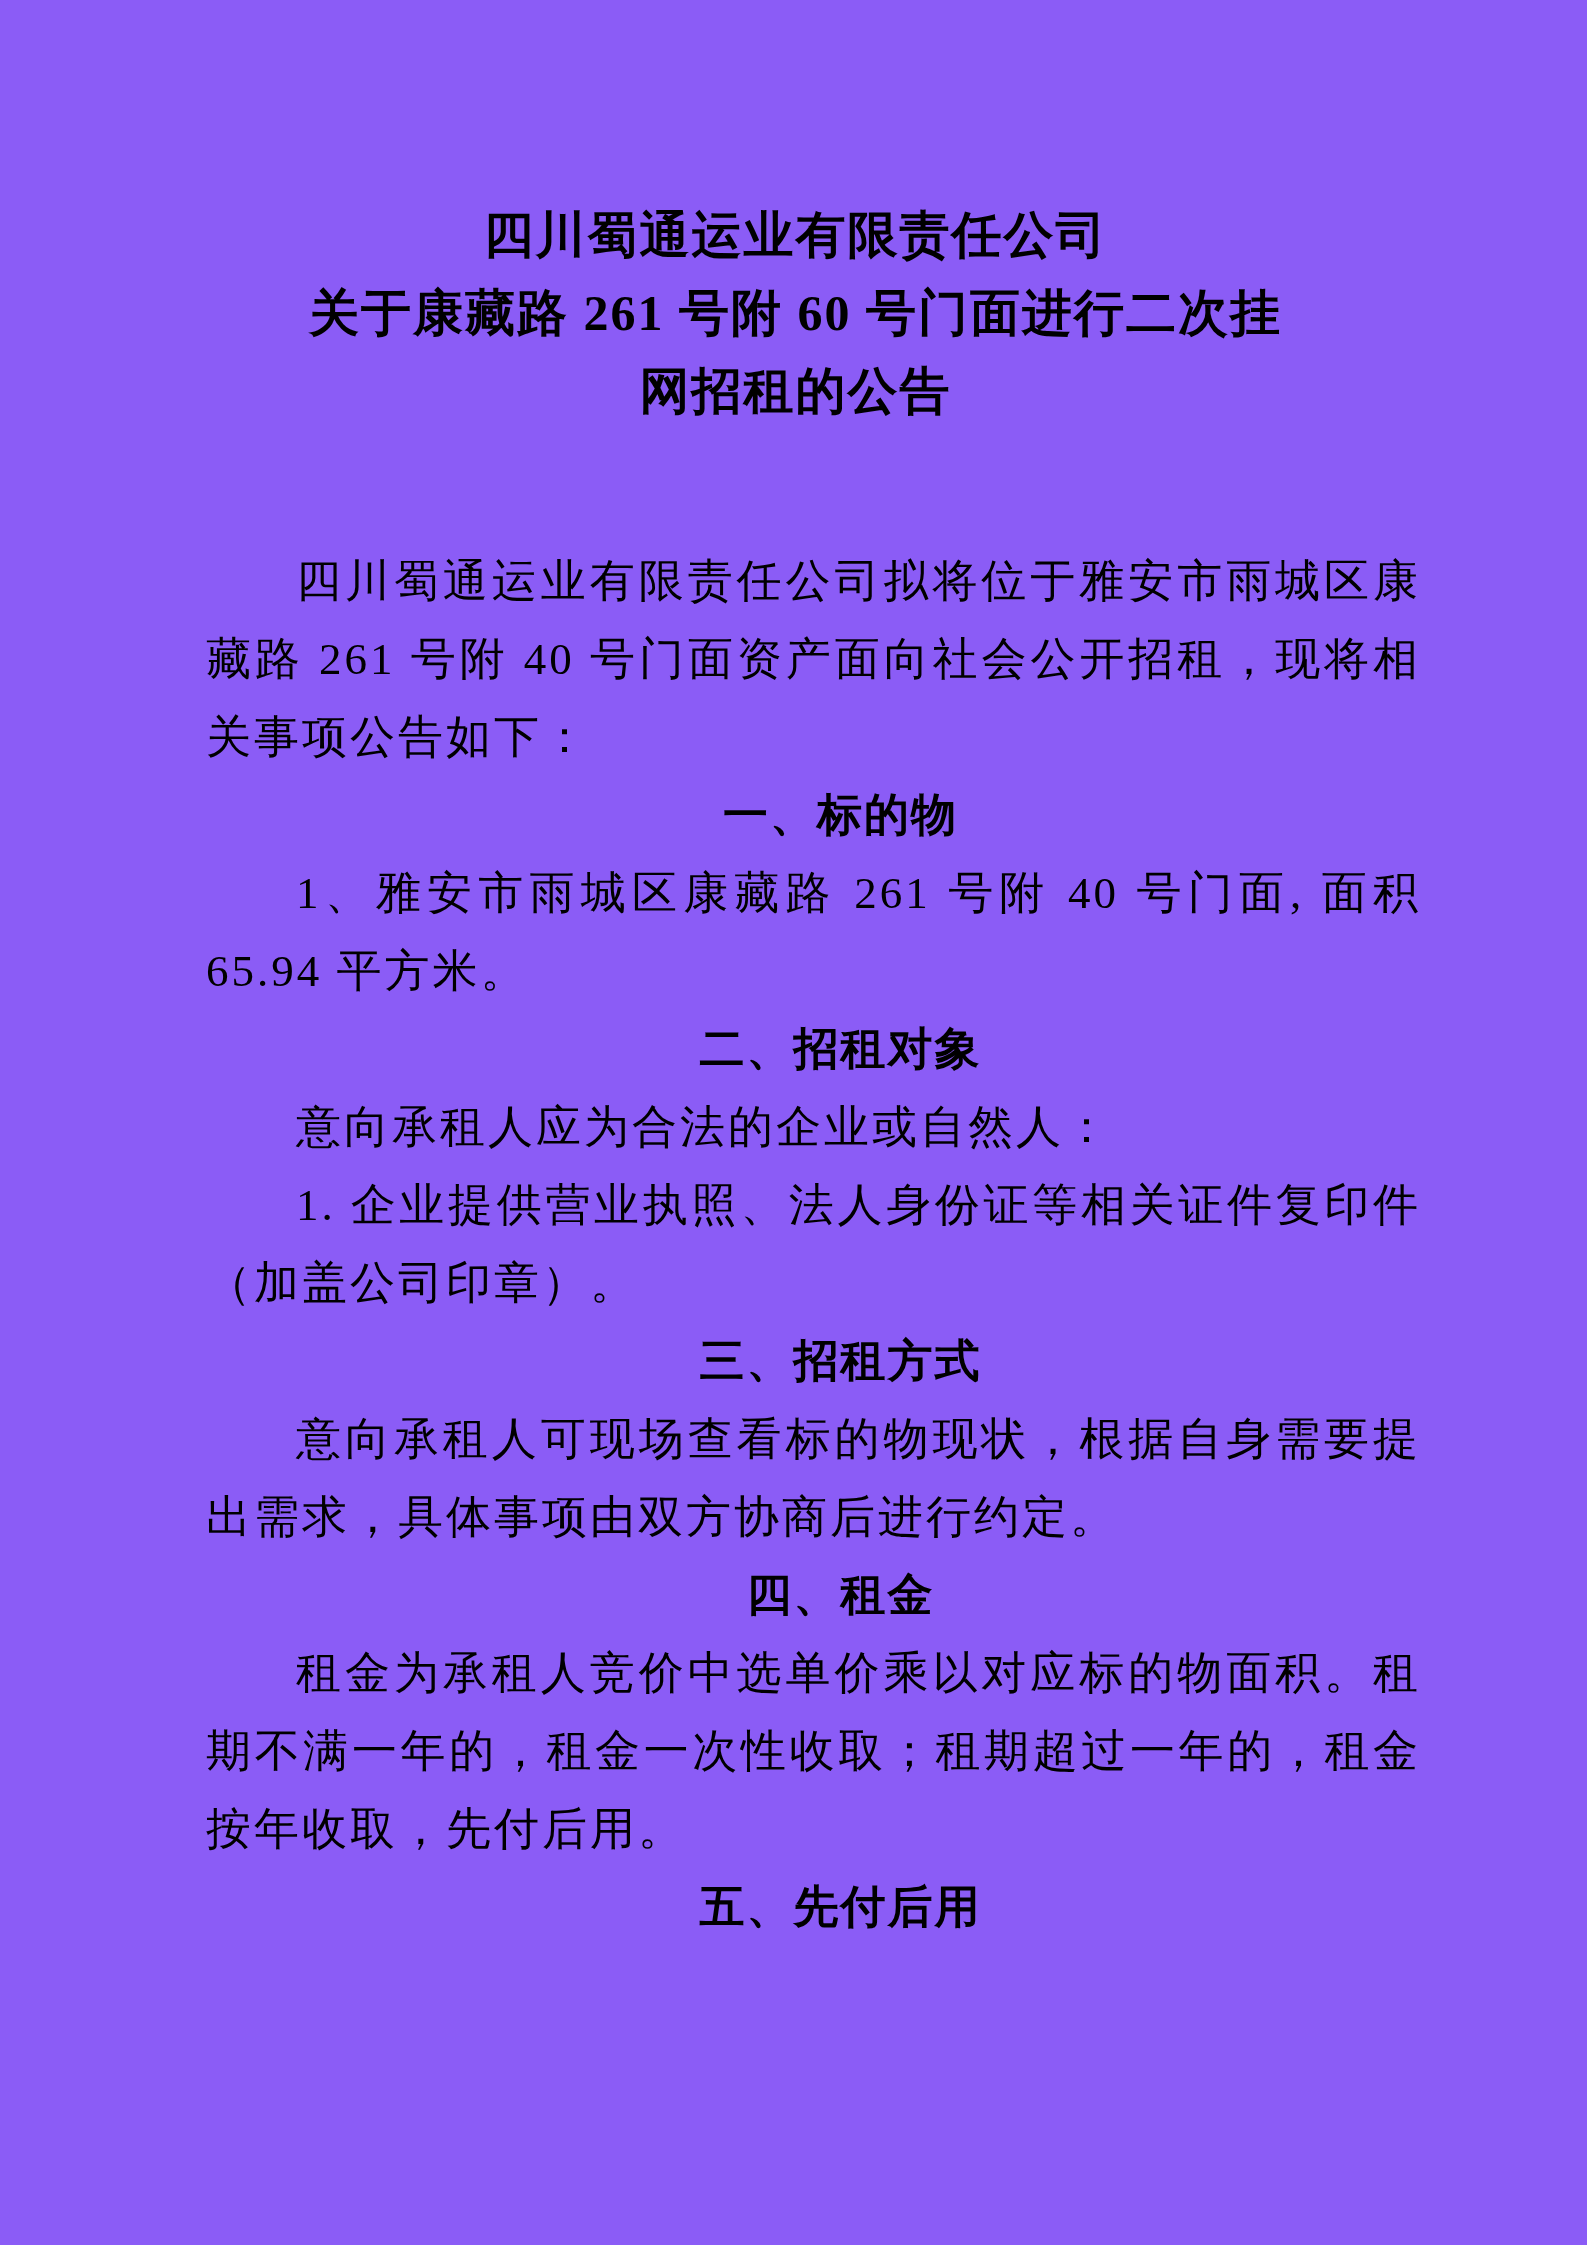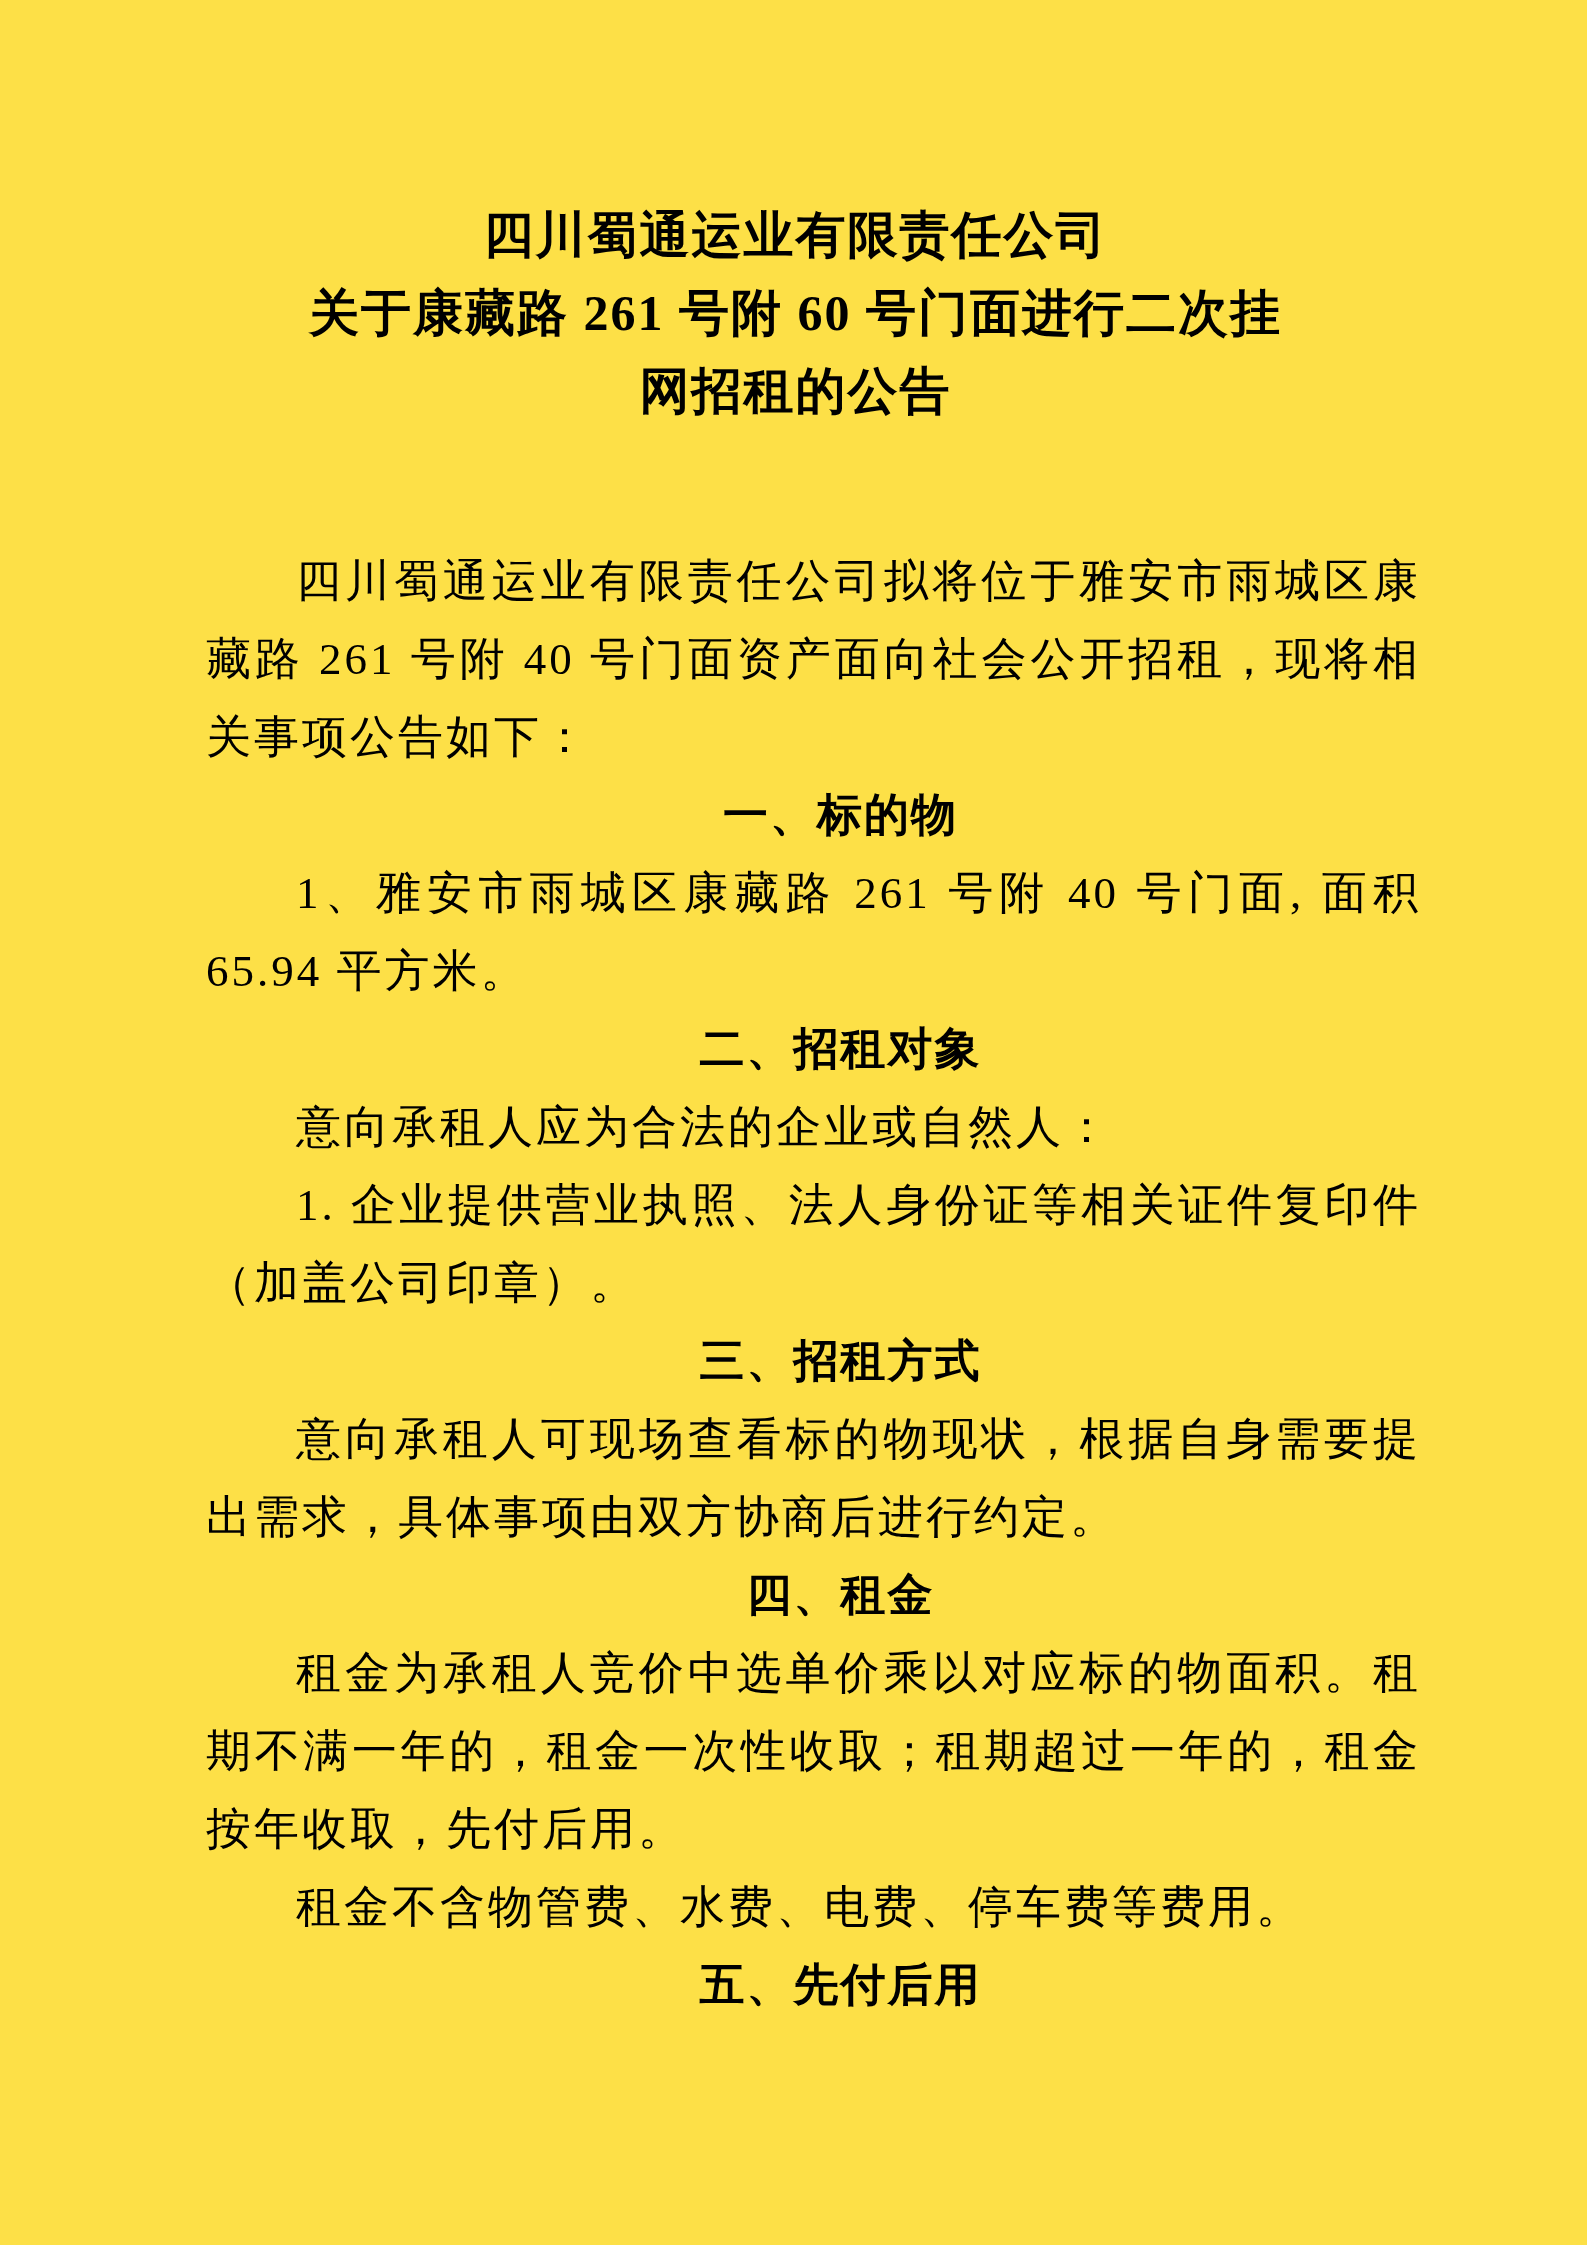--- a/index.html
+++ b/index.html
@@ -5,21 +5,21 @@
   html, body {
     margin: 0;
     padding: 0;
     background: #ffffff;
   }
   .page {
     position: relative;
     width: 1587px;
     height: 2245px;
     margin: 0 auto;
-    background: #fde047;
+    background: #8b5cf6;
     color: #000000;
     box-sizing: border-box;
     padding: 196px 166px 0 170px;
     overflow: hidden;
   }
   .doc-title {
     margin: 0 0 112px 0;
     text-align: center;
     font-family: "Liberation Serif", "DejaVu Serif", serif;
     font-weight: bold;
@@ -76,17 +76,16 @@
 
 
   <h2 class="content-block heading">三、招租方式</h2>
 
   <p class="content-block para">意向承租人可现场查看标的物现状，根据自身需要提出需求，具体事项由双方协商后进行约定。</p>
 
   <h2 class="content-block heading">四、租金</h2>
 
   <p class="content-block para">租金为承租人竞价中选单价乘以对应标的物面积。租期不满一年的，租金一次性收取；租期超过一年的，租金按年收取，先付后用。</p>
 
-  <p class="content-block para">租金不含物管费、水费、电费、停车费等费用。</p>
 
   <h2 class="content-block heading">五、先付后用</h2>
 
 </div>
 
 </body></html>

